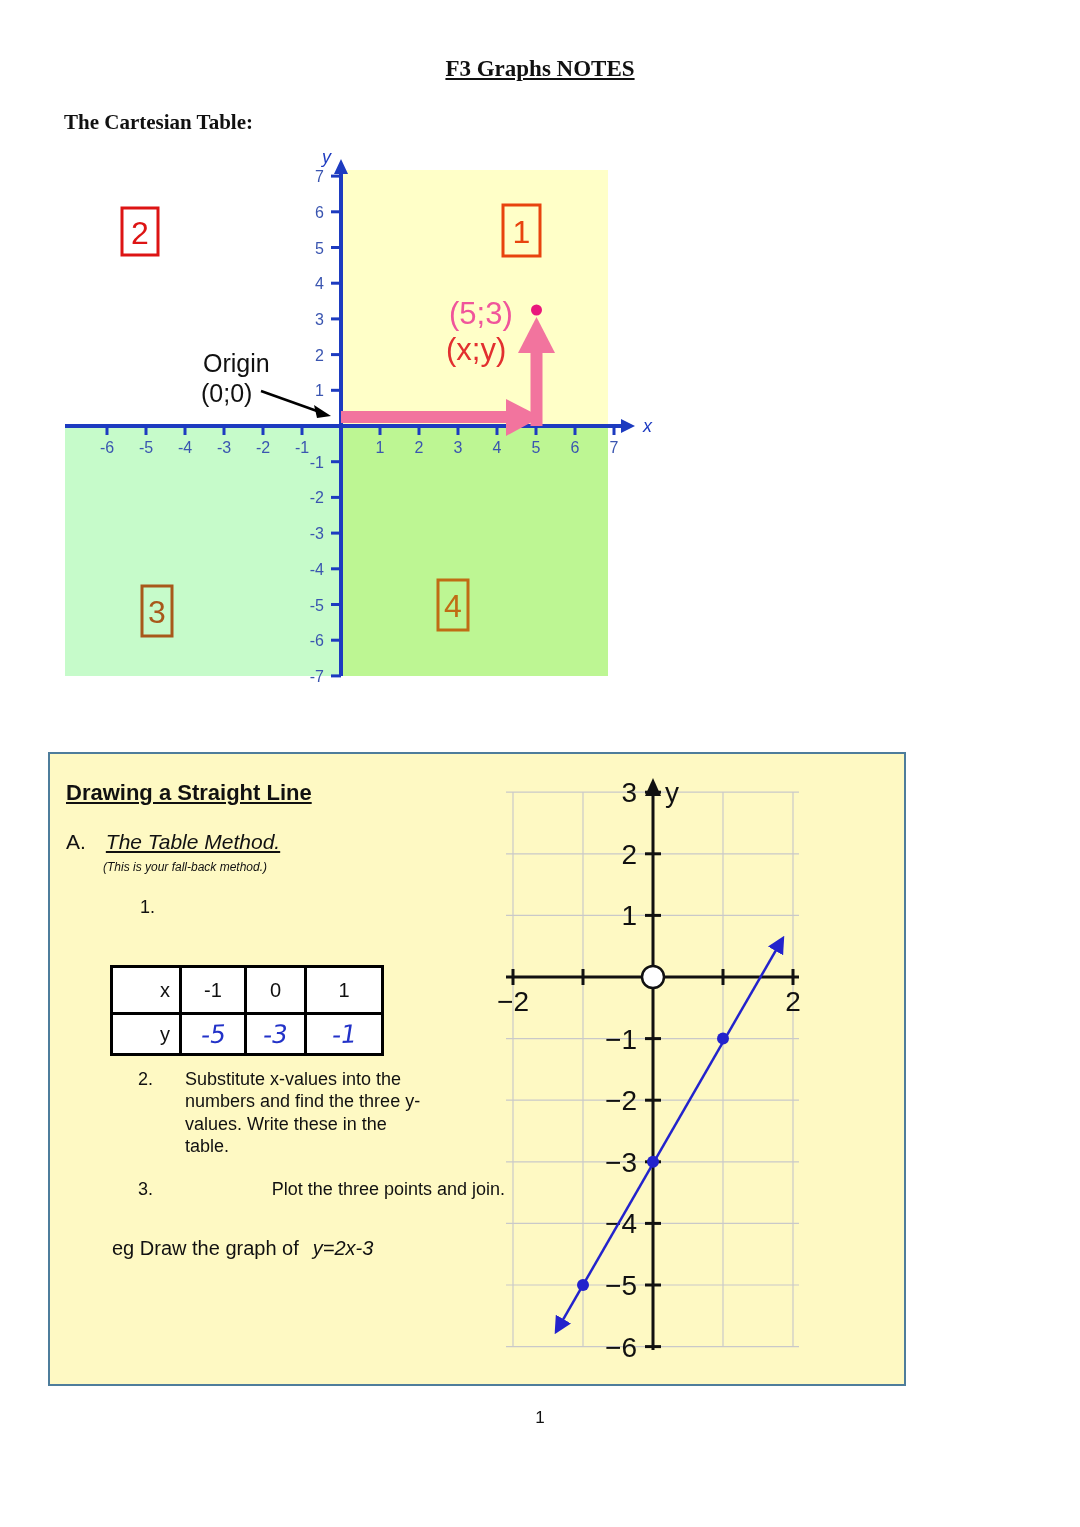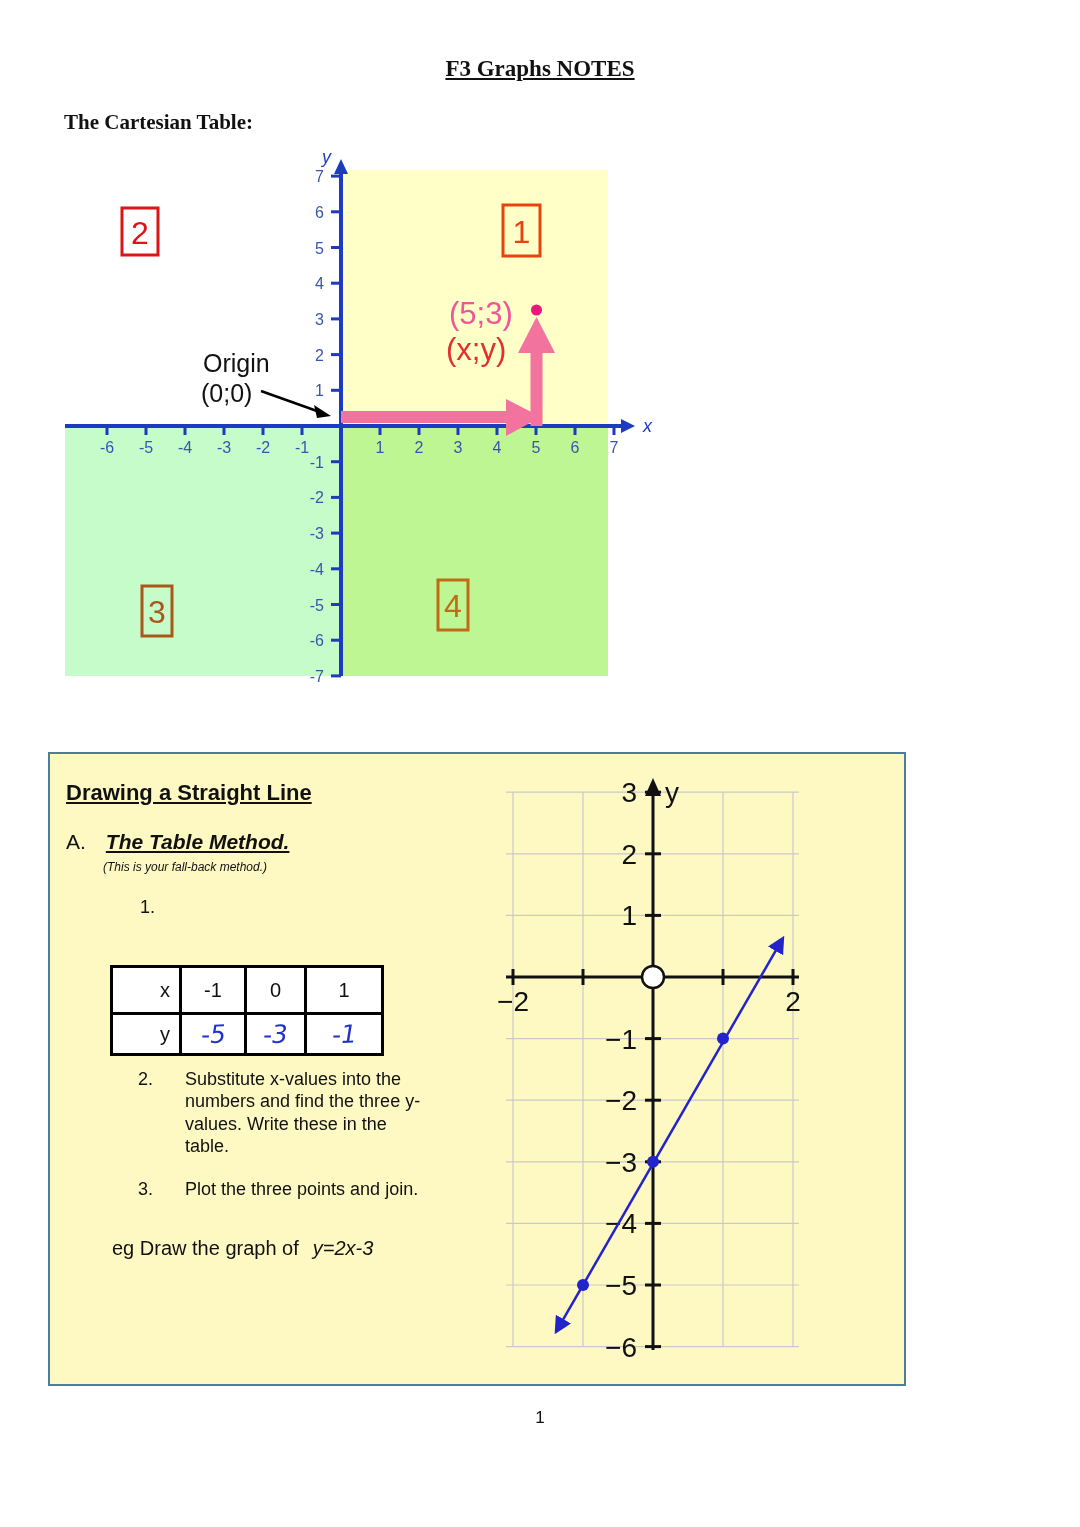--- a/index.html
+++ b/index.html
@@ -9,28 +9,28 @@
         font-family:"Liberation Serif",serif;font-size:23px;font-weight:bold;
         text-decoration:underline;}
   .plane-heading{position:absolute;top:110px;left:64px;
         font-family:"Liberation Serif",serif;font-size:21px;font-weight:bold;}
   #plane-svg{position:absolute;left:65px;top:148px;}
   .panel{position:absolute;left:48px;top:752px;width:854px;height:630px;
         border:2px solid #4e7d9b;background:#fef9c3;}
   .panel-heading{position:absolute;left:16px;top:26px;font-size:22px;
         font-weight:bold;text-decoration:underline;}
   .method-line{position:absolute;left:16px;top:76px;font-size:21px;}
-  .method-title{font-style:italic;text-decoration:underline;margin-left:20px;font-weight:bold;}
+  .method-title{font-style:italic;text-decoration:underline;margin-left:20px;}
   .method-note{position:absolute;left:53px;top:106px;font-style:italic;font-size:12px;}
   .step{position:absolute;font-size:18px;line-height:1.24;}
   .step-num{position:absolute;left:0;top:0;}
   .step-text{display:block;margin-left:47px;}
   #step1{left:90px;top:142px;} #step1 .step-text{width:282px;}
   #step2{left:88px;top:314px;} #step2 .step-text{width:250px;}
-  #step3{left:88px;top:424px;} #step3 .step-text{width:320px;}
+  #step3{left:88px;top:424px;} #step3 .step-text{width:320px;text-align:right;}
   .var{font-style:italic;}
   .eg-line{position:absolute;left:62px;top:483px;font-size:20px;}
   .eg-eq{font-style:italic;margin-left:14px;}
   .xy-table{position:absolute;left:60px;top:211px;border-collapse:collapse;}
   .xy-table td{border:3px solid #000;text-align:center;font-size:20px;padding:0;background:#fff;}
   .xy-table tr:first-child td{height:44px;}
   .xy-table tr:last-child td{height:38px;}
   .c0{width:57px;} .c1{width:62px;} .c2{width:57px;} .c3{width:74px;}
   .lab{text-align:right !important;padding-right:9px !important;}
   .ink{font-family:"DejaVu Sans",sans-serif;font-style:italic;font-size:25px;

